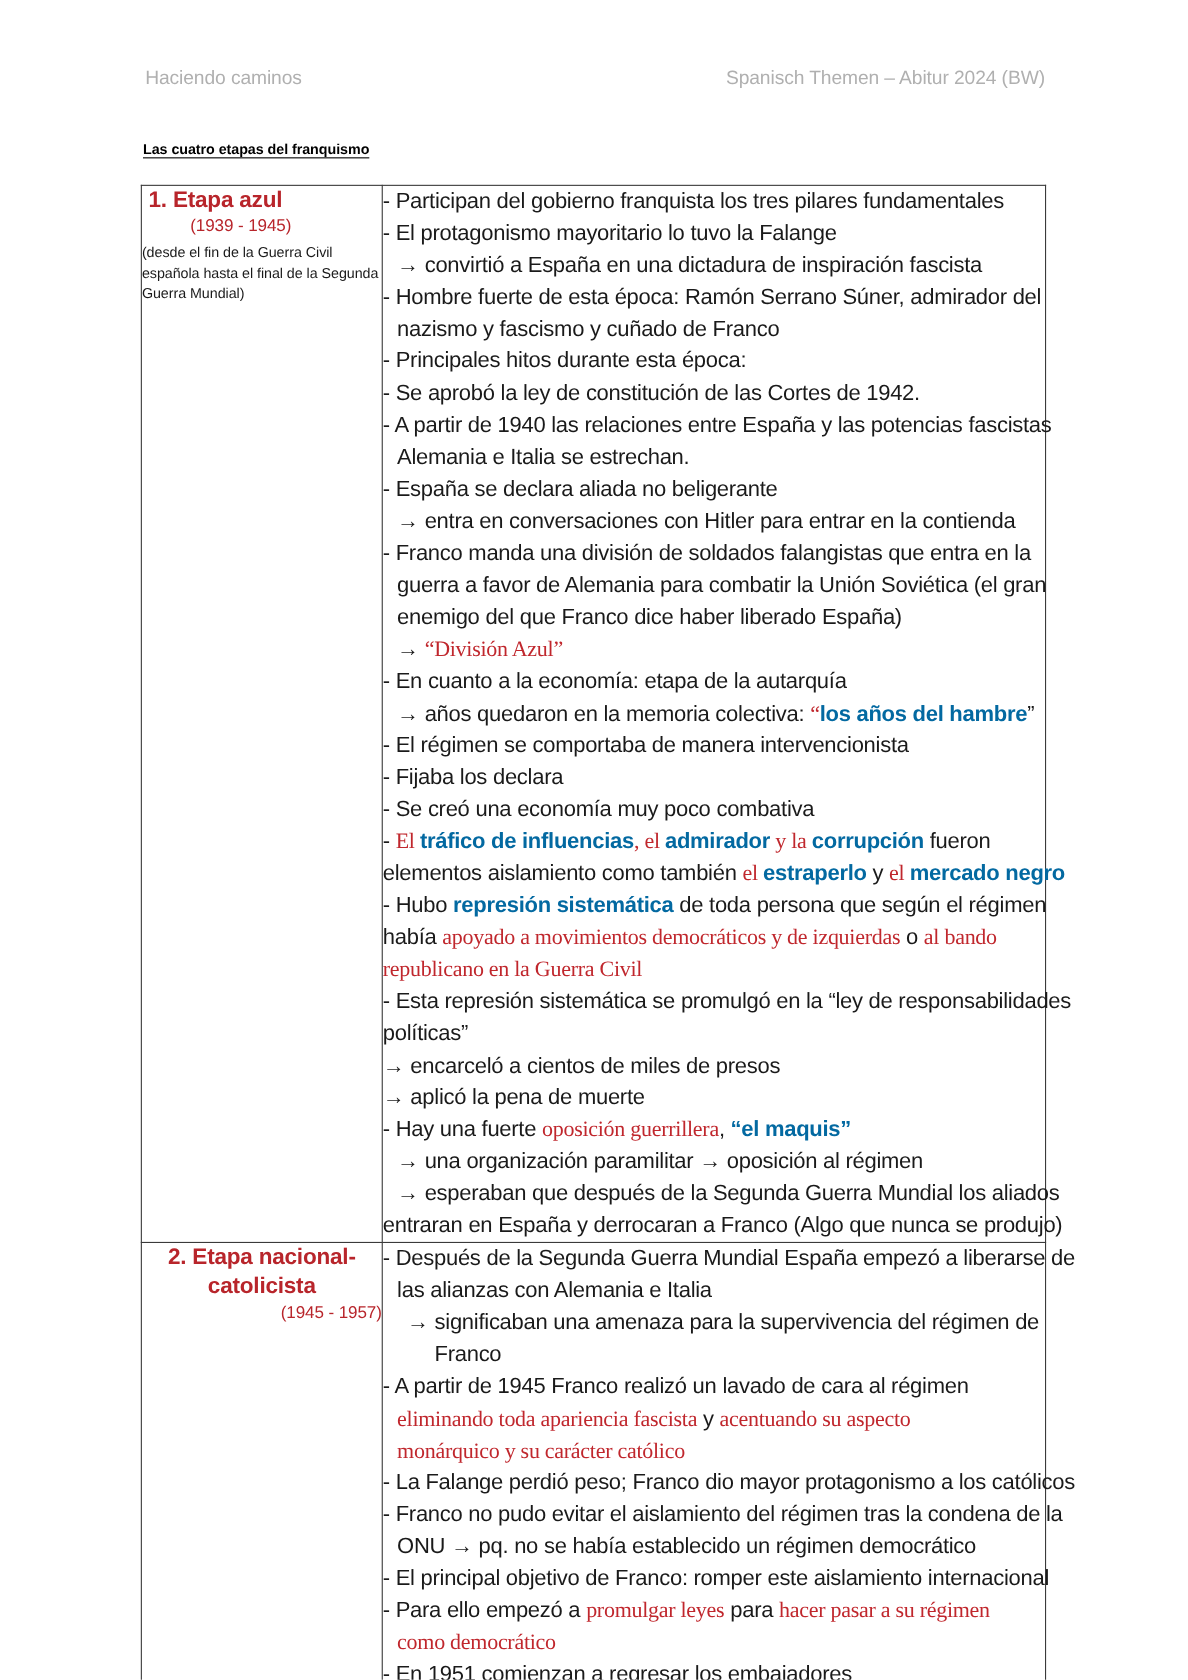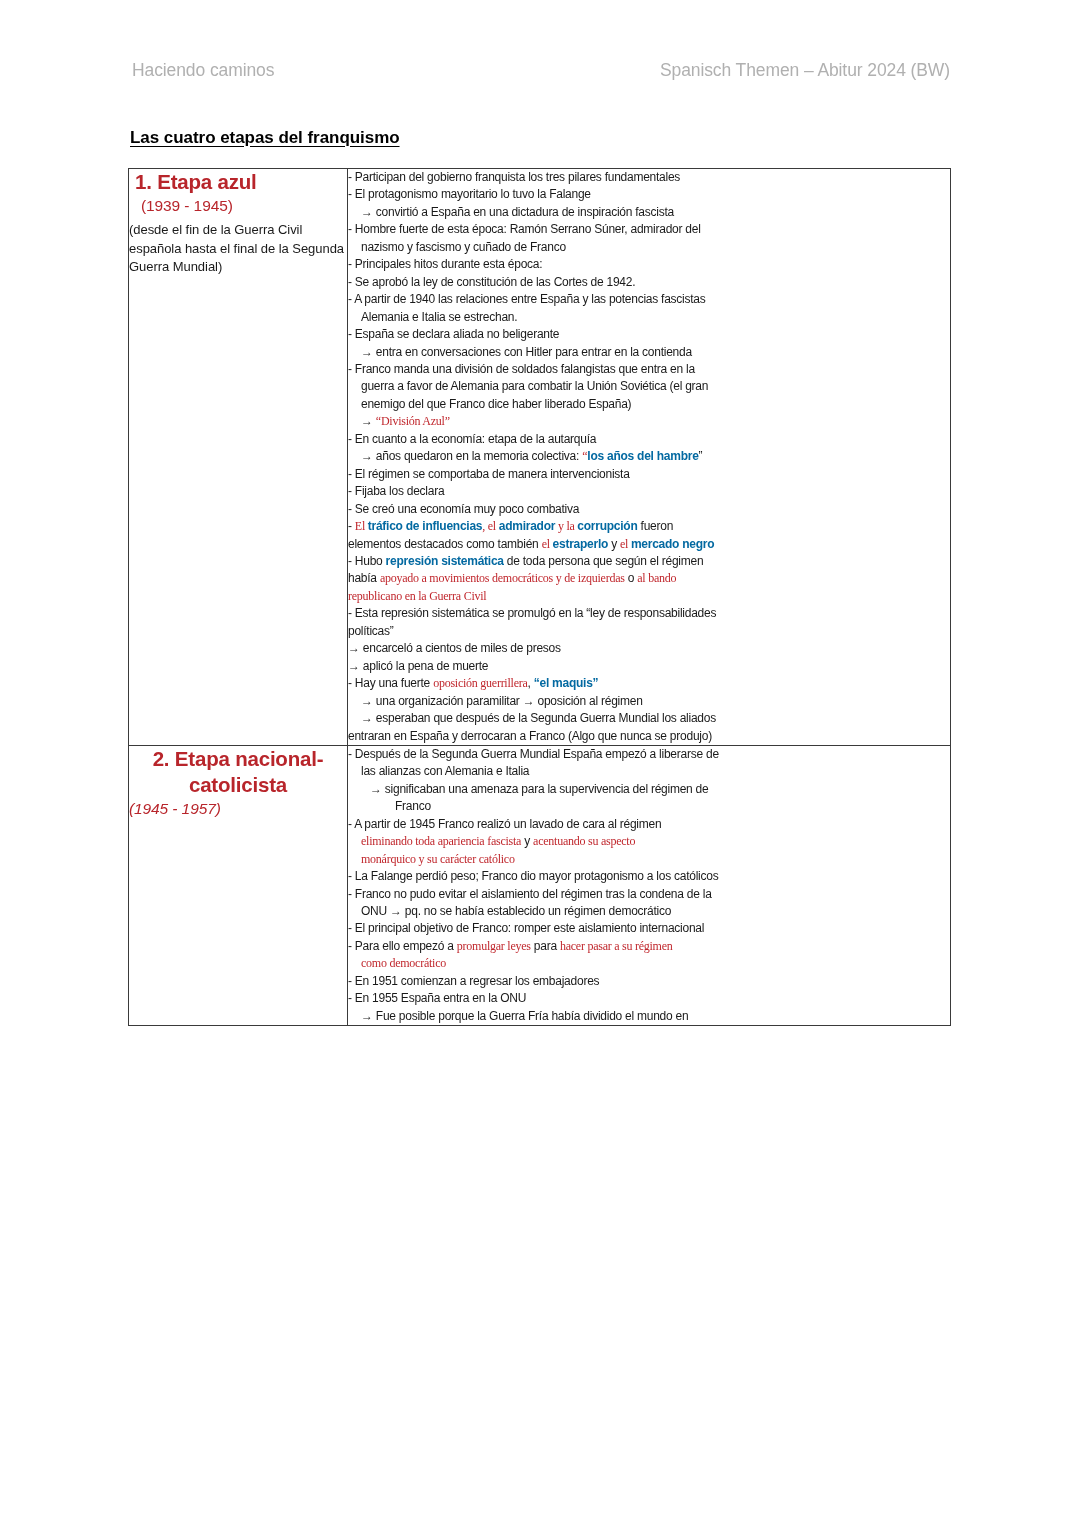--- a/index.html
+++ b/index.html
@@ -38,21 +38,21 @@
     letter-spacing: -0.1px;
     white-space: nowrap;
   }
   .doc-header .right { padding-right: 2px; }
 
   
   .page-title {
     position: absolute;
     top: 128px;
     left: 130px;
-    font-size: 17px;
+    font-size: 13px;
     font-weight: bold;
     color: #000000;
     text-decoration: underline;
     text-underline-offset: 3px;
     letter-spacing: -0.05px;
   }
 
   
   table.etapas {
     position: absolute;
@@ -87,40 +87,39 @@
   .etapa-name.centered {
     text-align: center;
     margin-left: 0;
     padding: 0 4px;
   }
   .etapa-years {
     color: #b8252b;
     font-size: 15.5px;
     font-weight: normal;
     margin-top: 2px;
-    margin-left: 12px;
+    margin-left: 44px;
     letter-spacing: -0.1px;
   }
   .etapa-years.centered {
-    text-align: left;
+    text-align: right;
     margin-left: 0;
-    font-style: italic;
   }
   .etapa-note {
     color: #1a1a1a;
     font-size: 13px;
     line-height: 1.42;
     margin-top: 6px;
     letter-spacing: -0.05px;
   }
 
   
   .lines { }
   .line {
-    font-size: 12px;
+    font-size: 20px;
     line-height: 1.455;
     color: #1a1a1a;
     letter-spacing: -0.25px;
     white-space: nowrap;
   }
   .line.ind0 { padding-left: 0px; }
   .line.ind1 { padding-left: 13px; }
   .line.ind2 { padding-left: 22px; }
   .line.ind3 { padding-left: 47px; }
 
@@ -164,21 +163,21 @@
               <div class="line ind0"><span>- Franco manda una división de soldados falangistas que entra en la</span></div>
               <div class="line ind1"><span>guerra a favor de Alemania para combatir la Unión Soviética (el gran</span></div>
               <div class="line ind1"><span>enemigo del que Franco dice haber liberado España)</span></div>
               <div class="line ind1"><span>→ </span><span class="red">“División Azul”</span></div>
               <div class="line ind0"><span>- En cuanto a la economía: etapa de la autarquía</span></div>
               <div class="line ind1"><span>→ años quedaron en la memoria colectiva: </span><span class="red">“</span><span class="red-b">los años del hambre</span><span>”</span></div>
               <div class="line ind0"><span>- El régimen se comportaba de manera intervencionista</span></div>
               <div class="line ind0"><span>- Fijaba los declara</span></div>
               <div class="line ind0"><span>- Se creó una economía muy poco combativa</span></div>
               <div class="line ind0"><span>- </span><span class="red">El </span><span class="red-b">tráfico de influencias</span><span class="red">, el </span><span class="red-b">admirador</span><span class="red"> y la </span><span class="red-b">corrupción</span><span> fueron</span></div>
-              <div class="line ind0"><span>elementos destacados como también </span><span class="red">el </span><span class="red-b">estraperlo</span><span> y </span><span class="red">el </span><span class="red-b">mercado negro</span></div>
+              <div class="line ind0"><span>elementos aislamiento como también </span><span class="red">el </span><span class="red-b">estraperlo</span><span> y </span><span class="red">el </span><span class="red-b">mercado negro</span></div>
               <div class="line ind0"><span>- Hubo </span><span class="red-b">represión sistemática</span><span> de toda persona que según el régimen</span></div>
               <div class="line ind0"><span>había </span><span class="red">apoyado a movimientos democráticos y de izquierdas</span><span> o </span><span class="red">al bando</span></div>
               <div class="line ind0"><span class="red">republicano en la Guerra Civil</span></div>
               <div class="line ind0"><span>- Esta represión sistemática se promulgó en la “ley de responsabilidades</span></div>
               <div class="line ind0"><span>políticas”</span></div>
               <div class="line ind0"><span>→ encarceló a cientos de miles de presos</span></div>
               <div class="line ind0"><span>→ aplicó la pena de muerte</span></div>
               <div class="line ind0"><span>- Hay una fuerte </span><span class="red">oposición guerrillera</span><span>, </span><span class="red-b">“el maquis”</span></div>
               <div class="line ind1"><span>→ una organización paramilitar → oposición al régimen</span></div>
               <div class="line ind1"><span>→ esperaban que después de la Segunda Guerra Mundial los aliados</span></div>

